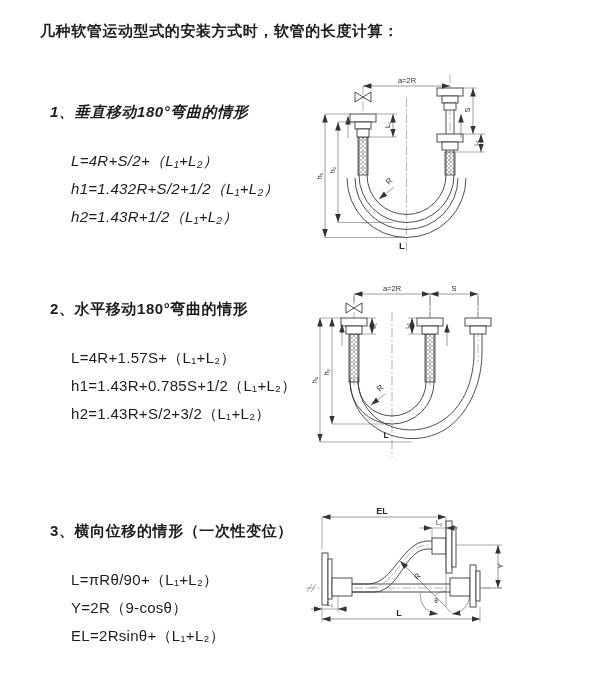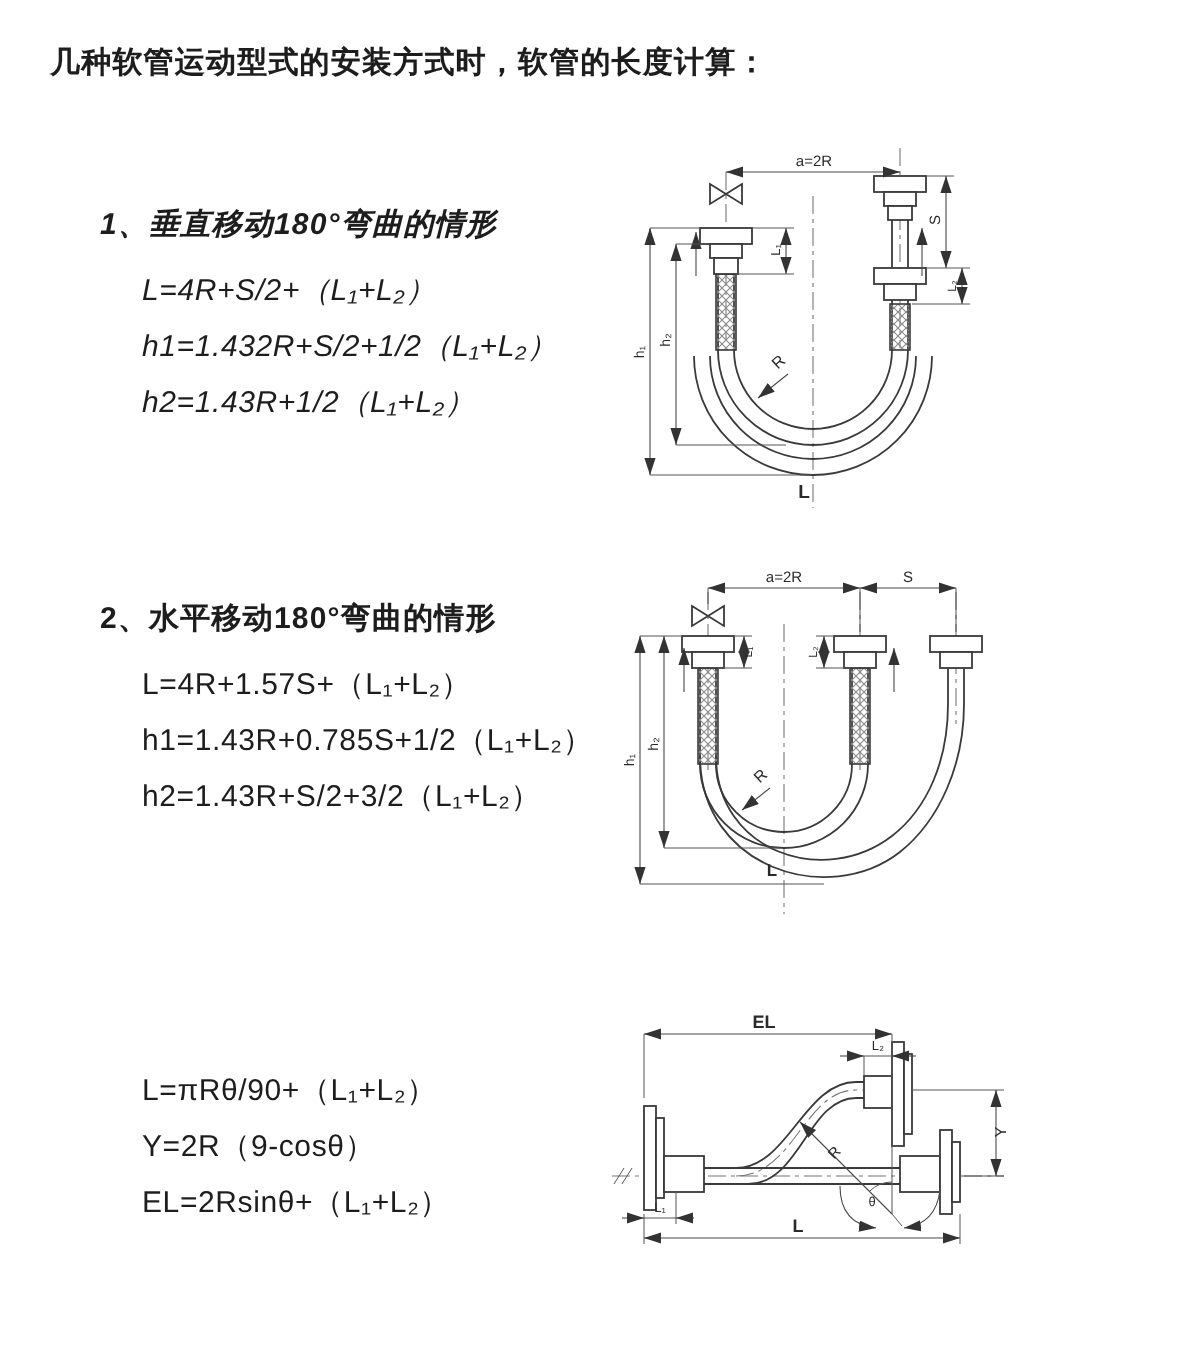--- a/index.html
+++ b/index.html
@@ -1,21 +1,21 @@
 <!DOCTYPE html>
 <html><head>
 <meta charset="utf-8">
 <style>
   html,body{margin:0;padding:0;background:#ffffff;}
   .page{position:relative;width:600px;height:675px;background:#ffffff;overflow:hidden;
         font-family:"Liberation Sans","DejaVu Sans",sans-serif;color:#1d1d1d;}
-  .title{position:absolute;left:25px;top:22px;font-size:15px;font-weight:600;letter-spacing:.6px;margin:0;}
+  .title{position:absolute;left:40px;top:22px;font-size:15px;font-weight:600;letter-spacing:.6px;margin:0;}
   .sec{position:absolute;left:50px;}
   .sec-heading{font-size:15px;font-weight:600;letter-spacing:.6px;}
-  .formulas{margin-top:10px;}
+  .formulas{margin-top:25px;}
   .formula{font-size:15px;height:28px;line-height:28px;padding-left:21px;letter-spacing:.3px;}
   .diag{position:absolute;}
   svg text{font-family:"Liberation Sans","DejaVu Sans",sans-serif;fill:#2a2a2a;}
   .ln{stroke:#3a3a3a;stroke-width:.9;fill:none;}
   .fit{stroke:#3a3a3a;stroke-width:.9;fill:#ffffff;}
   .dim{stroke:#4a4a4a;stroke-width:.55;fill:none;}
   .cl{stroke:#777;stroke-width:.55;fill:none;stroke-dasharray:9 2.5 2 2.5;}
   .thin{stroke:#555;stroke-width:.5;fill:none;}
 </style>
 </head>
@@ -37,20 +37,21 @@
   <section class="sec" style="top:300px;">
     <div class="sec-heading">2、水平移动180°弯曲的情形</div>
     <div class="formulas">
       <div class="formula">L=4R+1.57S+（L₁+L₂）</div>
       <div class="formula">h1=1.43R+0.785S+1/2（L₁+L₂）</div>
       <div class="formula">h2=1.43R+S/2+3/2（L₁+L₂）</div>
     </div>
   </section>
 
   <section class="sec" style="top:522px;">
+    <div class="sec-heading">3、横向位移的情形（一次性变位）</div>
     <div class="formulas">
       <div class="formula">L=πRθ/90+（L₁+L₂）</div>
       <div class="formula">Y=2R（9-cosθ）</div>
       <div class="formula">EL=2Rsinθ+（L₁+L₂）</div>
     </div>
   </section>
 
   <svg class="diag" style="left:315px;top:70px;" width="270" height="188" viewBox="0 0 270 188">
     <defs>
       <marker id="arr1" markerWidth="9" markerHeight="6" refX="8.5" refY="2.8" orient="auto-start-reverse" markerUnits="userSpaceOnUse">

